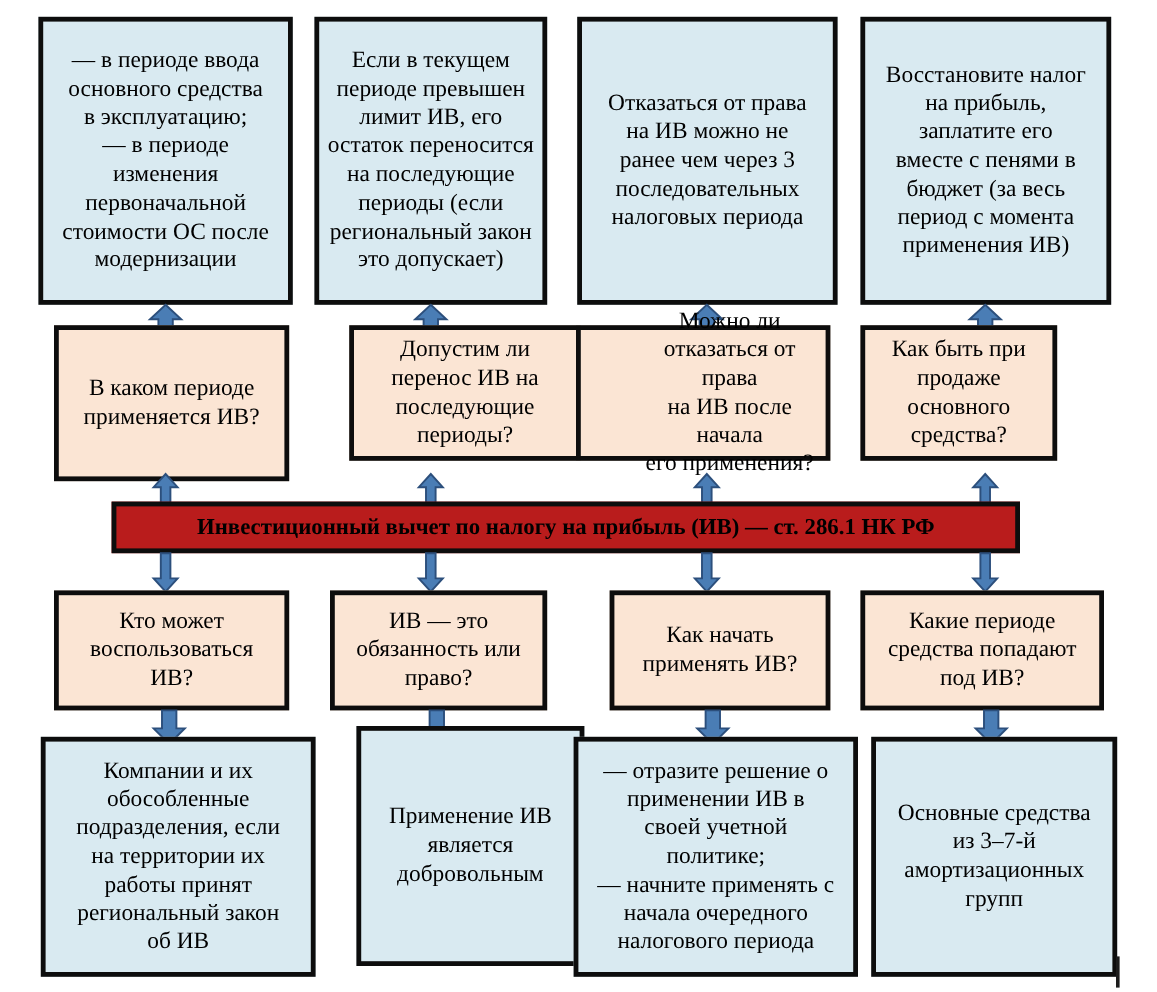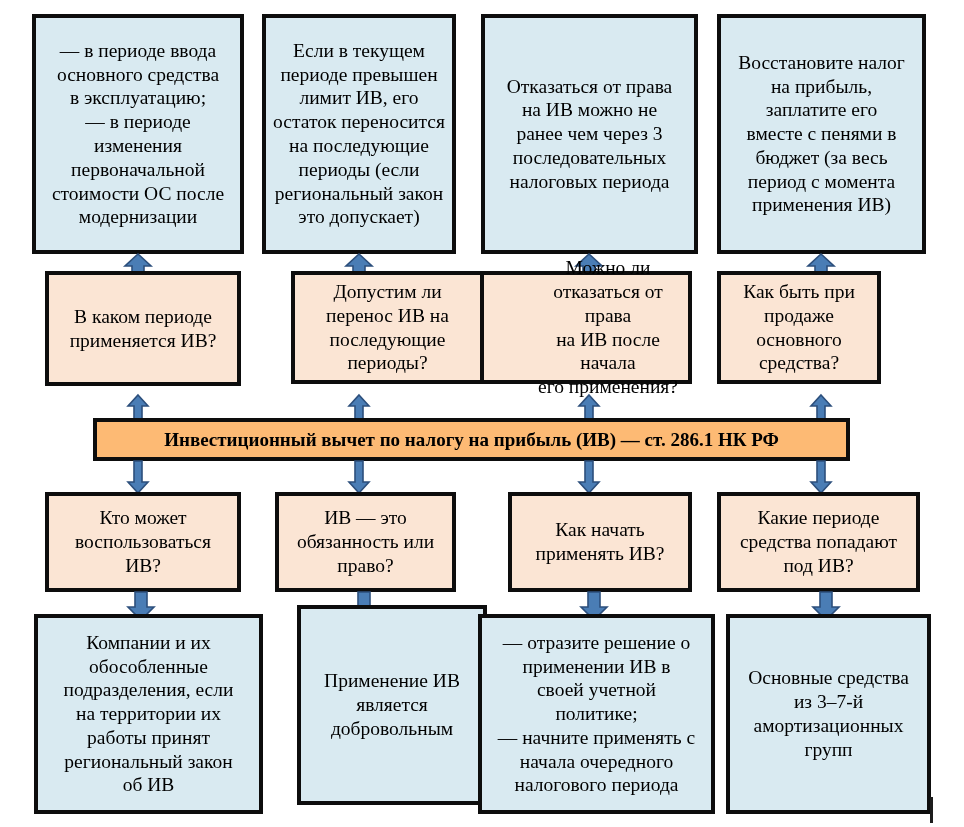--- a/index.html
+++ b/index.html
@@ -40,21 +40,21 @@
 
   .answer-box {
     background: #d9eaf1;
     font-size: 19.5px;
   }
   .question-box {
     background: #fbe5d4;
     font-size: 19.5px;
   }
   .title-bar {
-    background: #fdba74;
+    background: #b91c1c;
     border: 4px solid #0d0d0d;
     font-family: "Liberation Serif", "DejaVu Serif", serif;
     font-weight: bold;
     font-size: 19px;
     letter-spacing: 0px;
   }
 
   
   .arrow {
     position: absolute;
@@ -129,21 +129,21 @@
     <svg width="28" height="22" viewBox="0 0 28 22">
       <polygon points="14,0 27,12 20,12 20,22 8,22 8,12 1,12" fill="#4a7db5" stroke="#2c4f7c" stroke-width="1.6"></polygon>
     </svg>
   </div>
   <div class="arrow" style="left:807px; top:254px;">
     <svg width="28" height="22" viewBox="0 0 28 22">
       <polygon points="14,0 27,12 20,12 20,22 8,22 8,12 1,12" fill="#4a7db5" stroke="#2c4f7c" stroke-width="1.6"></polygon>
     </svg>
   </div>
 
-  <div class="box question-box" style="left:45px; top:271px; width:196px; height:115px;align-items:center;">
+  <div class="box question-box" style="left:45px; top:271px; width:196px; height:130px;align-items:center;">
     <span class="txt">В каком периоде
 применяется ИВ?</span>
   </div>
 
   <div class="box question-box" style="left:263px; top:271px; width:193px; height:113px;margin-left:28px;">
     <span class="txt">Допустим ли
 перенос ИВ на
 последующие
 периоды?</span>
   </div>

